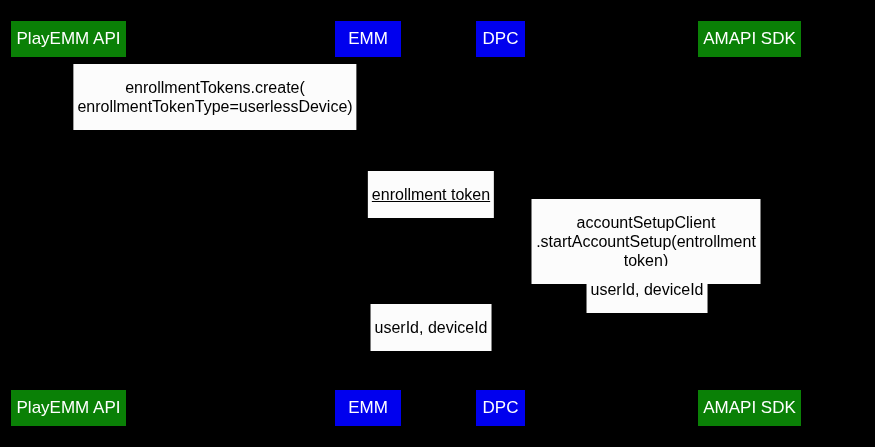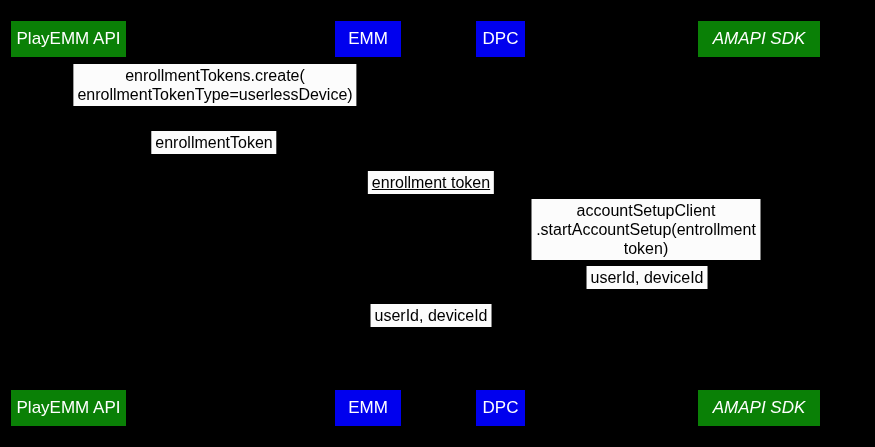--- a/index.html
+++ b/index.html
@@ -25,30 +25,30 @@
     color: #ffffff;
     font-size: 17px;
     white-space: nowrap;
     box-sizing: border-box;
   }
   .row-top    { top: 21px; }
   .row-bottom { top: 390px; }
   .a-playemm  { left: 11px;  width: 115px; }
   .a-emm      { left: 335px; width: 66px;  }
   .a-dpc      { left: 476px; width: 49px;  }
-  .a-amapi    { left: 698px; width: 122px; font-style: italic; }
+  .a-amapi    { left: 698px; width: 103px; }
   
   .msg {
     position: absolute;
     transform: translateX(-50%);
     background: #fcfcfc;
     color: #000000;
     font-size: 16px;
     line-height: 19px;
-    padding: 2px 4px;
+    padding: 14px 4px;
     text-align: center;
     white-space: pre-line;
   }
   .m1 { left: 215px; top: 64px;  }
   .m2 { left: 214px; top: 131px; }
   .m3 { left: 431px; top: 171px; text-decoration: underline; }
   .m4 { left: 646px; top: 199px; }
   .m5 { left: 647px; top: 266px; }
   .m6 { left: 431px; top: 304px; }
   .m7 { left: 215px; top: 342px; }
@@ -58,21 +58,20 @@
 
 <div class="canvas">
 
   <div class="actor row-top a-playemm" style="background-color: rgb(10, 128, 6);">PlayEMM API</div>
   <div class="actor row-top a-emm" style="background-color: rgb(0, 0, 238);">EMM</div>
   <div class="actor row-top a-dpc" style="background-color: rgb(0, 0, 238);">DPC</div>
   <div class="actor row-top a-amapi" style="background-color: rgb(10, 128, 6);">AMAPI SDK</div>
 
   <div class="msg m1">enrollmentTokens.create(
 enrollmentTokenType=userlessDevice)</div>
-  <div class="msg m2">enrollmentToken</div>
   <div class="msg m3">enrollment token</div>
   <div class="msg m4">accountSetupClient
 .startAccountSetup(entrollment token)</div>
   <div class="msg m5">userId, deviceId</div>
   <div class="msg m6">userId, deviceId</div>
 
   <div class="actor row-bottom a-playemm" style="background-color: rgb(10, 128, 6);">PlayEMM API</div>
   <div class="actor row-bottom a-emm" style="background-color: rgb(0, 0, 238);">EMM</div>
   <div class="actor row-bottom a-dpc" style="background-color: rgb(0, 0, 238);">DPC</div>
   <div class="actor row-bottom a-amapi" style="background-color: rgb(10, 128, 6);">AMAPI SDK</div>

